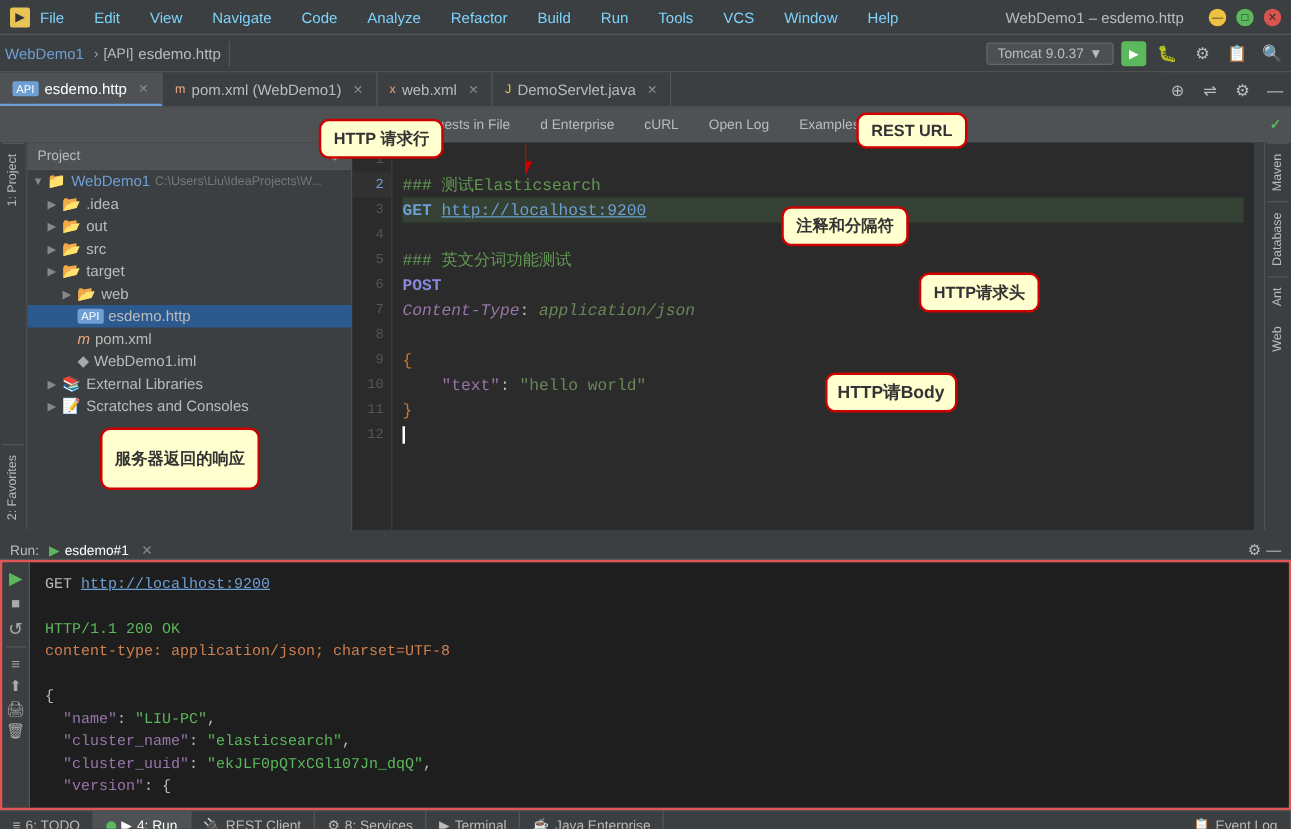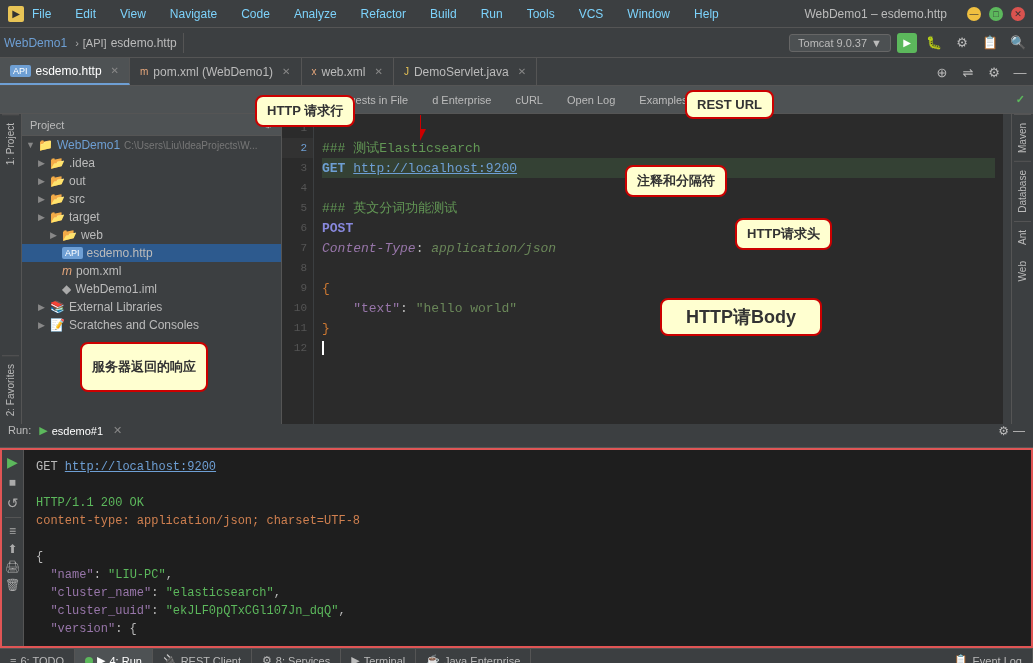--- a/index.html
+++ b/index.html
@@ -60,21 +60,21 @@
     .code-method-get { color: #6e9fd4; font-weight: bold; }
     .code-method-post { color: #8888dd; font-weight: bold; }
     .code-header-key { color: #9876aa; font-style: italic; }
     .code-header-val { color: #6a8759; font-style: italic; }
     .code-brace { color: #cc7832; }
     .code-string-key { color: #9876aa; }
     .code-string-val { color: #6a8759; }
     .code-highlight-line { background: #344134; }
     .cursor { display: inline-block; width: 2px; height: 14px; background: #fff; vertical-align: middle; animation: blink 1s infinite; }
     @keyframes blink { 0%,100%{opacity:1} 50%{opacity:0} }
-    .bottom-panel-header { background: #3c3f41; height: 24px; display: flex; align-items: flex-start; padding: 0 8px; border-bottom: 1px solid #555; gap: 8px; }
+    .bottom-panel-header { background: #3c3f41; height: 24px; display: flex; align-items: flex-end; padding: 0 8px; border-bottom: 1px solid #555; gap: 8px; }
     .bottom-panel-tab { font-size: 11px; color: #bbb; cursor: pointer; display: flex; align-items: center; gap: 4px; }
     .bottom-panel-tab.active { color: #fff; }
     .bottom-panel-content { background: #1e1e1e; padding: 8px 12px; overflow: hidden; font-family: 'Courier New', monospace; font-size: 12px; }
     .run-line { height: 18px; display: flex; align-items: center; white-space: pre; }
     .run-link { color: #6e9fd4; text-decoration: underline; cursor: pointer; }
     .run-text { color: #bbb; }
     .run-text-green { color: #5cb85c; }
     .run-text-orange { color: #d08050; }
     .run-text-purple { color: #9876aa; }
 
@@ -462,21 +462,21 @@
   </div>
 
   <div style="position:absolute;top:165px;left:625px;background:#ffffd0;border:2px solid #c00;border-radius:8px;padding:5px 10px;font-size:13px;color:#333;font-weight:bold;z-index:200;white-space:nowrap;">
     注释和分隔符
   </div>
 
   <div style="position:absolute;top:218px;left:735px;background:#ffffd0;border:2px solid #c00;border-radius:8px;padding:5px 10px;font-size:13px;color:#333;font-weight:bold;z-index:200;white-space:nowrap;">
     HTTP请求头
   </div>
 
-  <div style="position:absolute;top:298px;left:660px;background:#ffffd0;border:2px solid #c00;border-radius:8px;padding:5px 24px;font-size:18px;color:#333;font-weight:bold;z-index:200;white-space:nowrap;">
+  <div style="position:absolute;top:298px;left:660px;background:#ffffd0;border:2px solid #c00;border-radius:8px;padding:5px 8px;font-size:14px;color:#333;font-weight:bold;z-index:200;white-space:nowrap;">
     HTTP请Body
   </div>
 
   <div style="position:absolute;top:342px;left:80px;background:#ffffd0;border:2px solid #c00;border-radius:8px;padding:14px 10px;font-size:13px;color:#333;font-weight:bold;z-index:200;white-space:nowrap;">
     服务器返回的响应
   </div>
 
 </div>
 
 </body></html>

